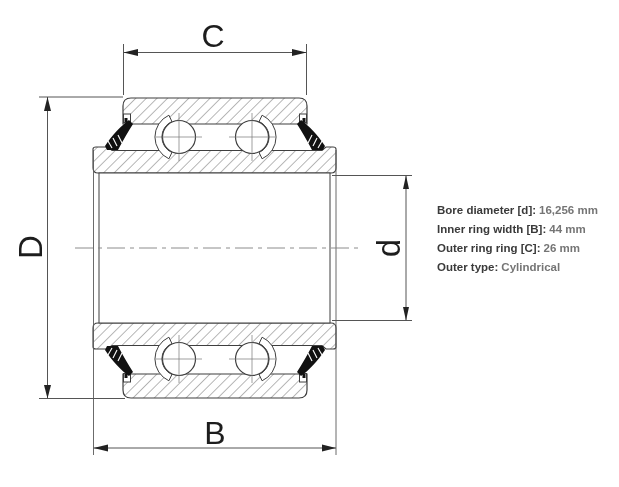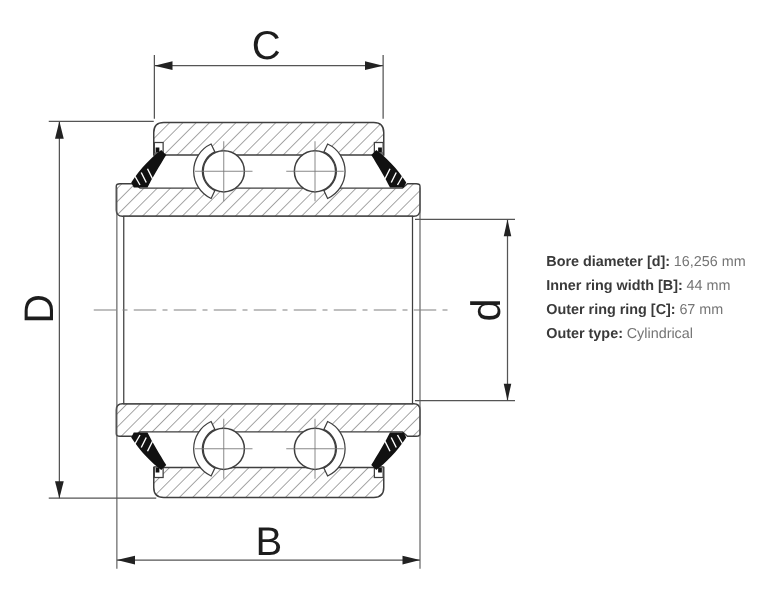--- a/index.html
+++ b/index.html
@@ -8,21 +8,21 @@
     font-family:"Liberation Sans", sans-serif;
   }
   .stage{position:absolute;left:0;top:0;width:619px;height:487px;}
   svg{display:block;}
   .specs{
     position:absolute;left:437px;top:201px;width:178px;
     font-size:11.5px;line-height:19px;color:#3a3a3a;
   }
   .spec-row{white-space:nowrap;}
   .spec-label{font-weight:bold;color:#3a3a3a;}
-  .spec-value{font-weight:normal;color:#757575;margin-left:3px;}
+  .spec-value{font-weight:bold;color:#757575;margin-left:3px;}
   .dim-letter{
     font-family:"Liberation Sans", sans-serif;
     fill:#1d1d1d;
   }
 </style>
 </head>
 <body>
 
 <div class="stage">
 <svg width="619" height="487" viewBox="0 0 619 487">
@@ -159,18 +159,18 @@
 </div>
 
 <div class="specs">
   <div class="spec-row">
     <span class="spec-label">Bore diameter [d]:</span><span class="spec-value">16,256 mm</span>
   </div>
   <div class="spec-row">
     <span class="spec-label">Inner ring width [B]:</span><span class="spec-value">44 mm</span>
   </div>
   <div class="spec-row">
-    <span class="spec-label">Outer ring ring [C]:</span><span class="spec-value">67 mm</span>
+    <span class="spec-label">Outer ring ring [C]:</span><span class="spec-value">26 mm</span>
   </div>
   <div class="spec-row">
     <span class="spec-label">Outer type:</span><span class="spec-value">Cylindrical</span>
   </div>
 </div>
 
 </body></html>

